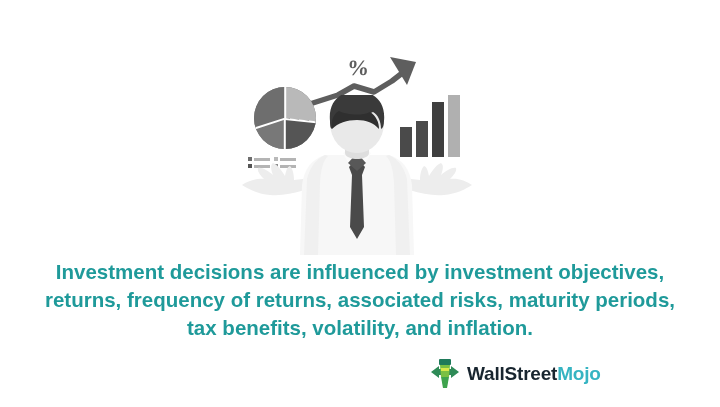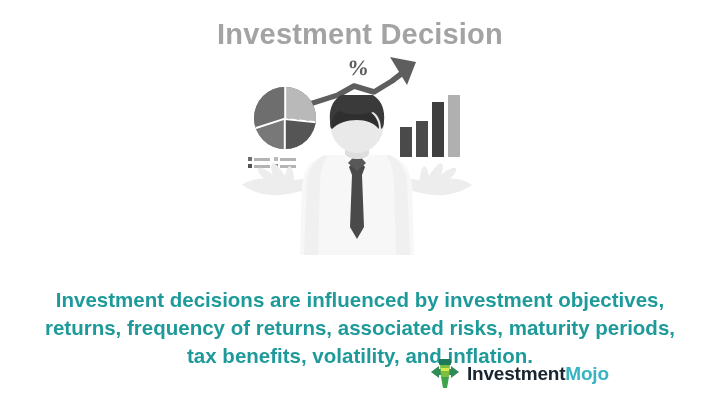--- a/index.html
+++ b/index.html
@@ -150,21 +150,20 @@
     position: absolute;
     left: 40px;
     top: 258px;
     width: 640px;
     text-align: center;
     font-size: 20.5px;
     font-weight: bold;
     line-height: 28px;
     color: #1f9a9a;
     font-family: "Liberation Sans", sans-serif;
-    margin-top: 28px;
   }
 
   
   .logo {
     position: absolute;
     left: 430px;
     top: 354px;
     height: 40px;
     display: flex;
     align-items: center;
@@ -178,21 +177,20 @@
     white-space: nowrap;
   }
   .logo-wallstreet { color: #18252f; }
   .logo-mojo { color: #36b4c2; text-align: right; }
 </style>
 </head>
 <body>
 
 <div id="infographic">
 
-  <div class="title">Investment Decision</div>
 
   <div class="illustration">
 
     <div class="pct-group">
       <div class="pct-symbol">%</div>
       <svg width="180" height="58" viewBox="0 0 180 58" style="position:absolute;left:0;top:0;">
         <path d="M2 54 L46 40 L62 31 L82 37 L100 26 L118 12" stroke="#5e5e5e" stroke-width="5.5" fill="none" stroke-linecap="round" stroke-linejoin="round"></path>
         <path d="M98 2 L124 7 L115 30 Z" fill="#5e5e5e"></path>
       </svg>
     </div>
@@ -285,17 +283,17 @@
   <div class="logo">
     <svg width="30" height="34" viewBox="0 0 30 34">
       <path d="M1 15 L9 9 L9 12 L15 12 L15 18 L9 18 L9 21 Z" fill="#2e8b57"></path>
       <path d="M29 15 L21 9 L21 12 L15 12 L15 18 L21 18 L21 21 Z" fill="#2e8b57"></path>
       <rect x="9" y="2" width="12" height="6" rx="1" fill="#1f7a5a"></rect>
       <path d="M10 8 L20 8 L19 20 L11 20 Z" fill="#7bc043"></path>
       <path d="M11 20 L19 20 L17 31 L13 31 Z" fill="#3fa34d"></path>
       <rect x="11" y="11" width="8" height="3" fill="#d9e84a"></rect>
     </svg>
     <div class="logo-text">
-      <span class="logo-wallstreet">Investment</span><span class="logo-mojo">Mojo</span>
+      <span class="logo-wallstreet">WallStreet</span><span class="logo-mojo">Mojo</span>
     </div>
   </div>
 
 </div>
 
 </body></html>

